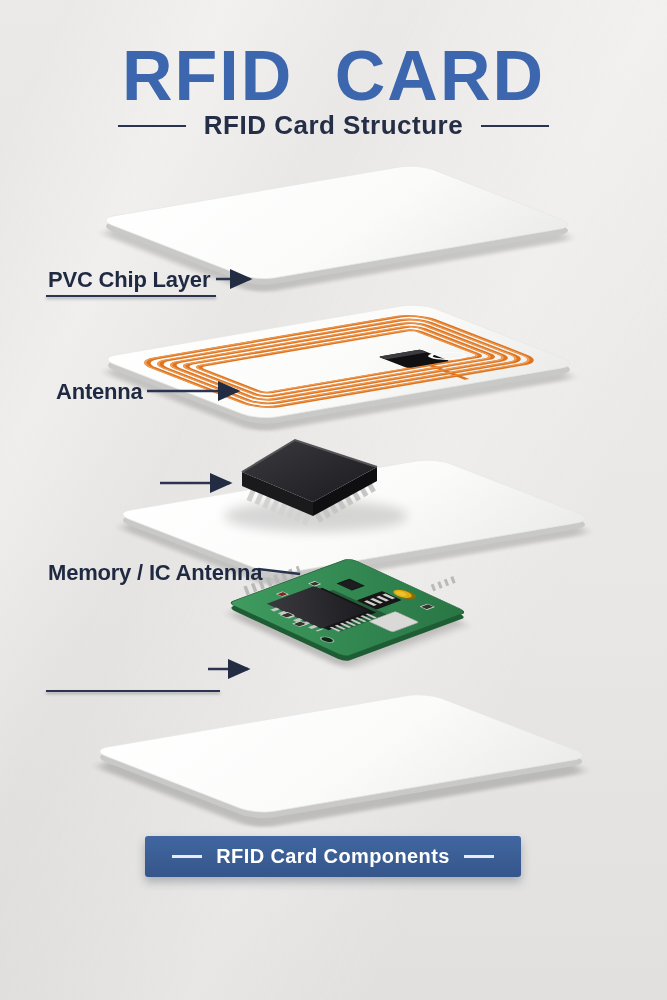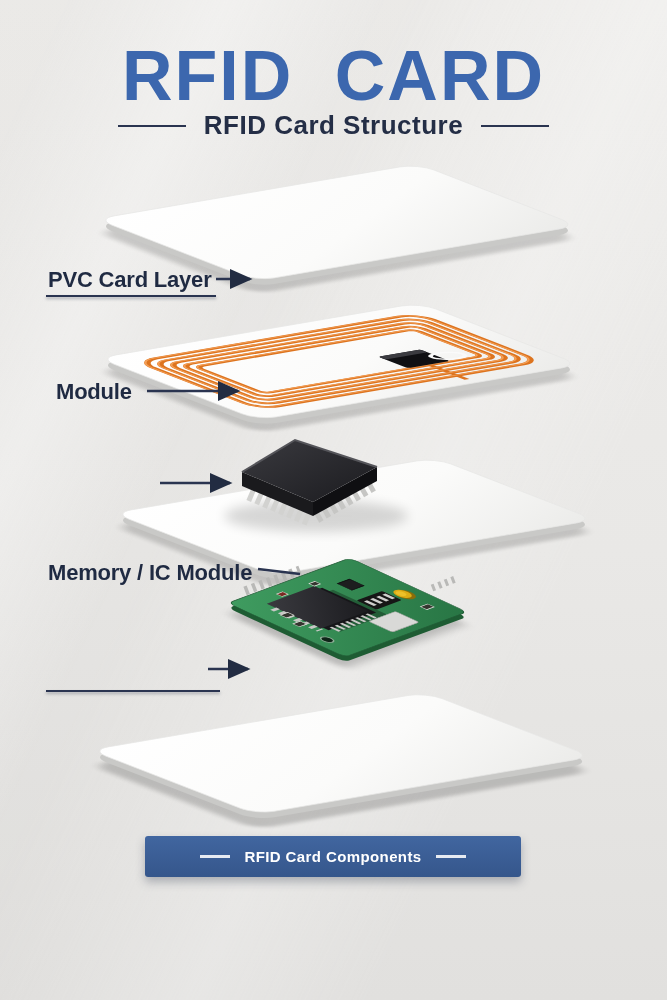--- a/index.html
+++ b/index.html
@@ -57,21 +57,21 @@
   }
 
   
   .banner {
     position:absolute; left:145px; top:836px; width:376px; height:41px;
     display:flex; align-items:center; justify-content:center; gap:14px;
     background: linear-gradient(180deg, var(--banner_blue_top, #4166a0), var(--banner_blue_bottom, #35568b));
     border-radius:3px;
     box-shadow: 0 5px 10px rgba(60,70,90,.35);
   }
-  .banner-text { color:var(--banner_text,#fff); font-size:15px; font-weight:bold; letter-spacing:.4px; }
+  .banner-text { color:var(--banner_text,#fff); font-size:20px; font-weight:bold; letter-spacing:.4px; }
   .dash { width:30px; height:3px; background:rgba(255,255,255,.88); }
 </style>
 </head>
 <body>
 
 <div class="poster">
   <div class="rays"></div>
 
   <h1 class="page-title">RFID CARD</h1>
 
@@ -226,31 +226,31 @@
     <g>
       <line class="arrow-line" x1="216" y1="279" x2="250" y2="279" marker-end="url(#arrowhead)"></line>
       <line class="arrow-line" x1="147" y1="391" x2="238" y2="391" marker-end="url(#arrowhead)"></line>
       <line class="arrow-line" x1="160" y1="483" x2="230" y2="483" marker-end="url(#arrowhead)"></line>
       <line class="arrow-line" x1="258" y1="569" x2="300" y2="574"></line>
       <line class="arrow-line" x1="208" y1="669" x2="248" y2="669" marker-end="url(#arrowhead)"></line>
     </g>
   </svg>
 
   <div class="layer-label" style="left:48px; top:267px">
-    <span>PVC Card Layer</span>
+    <span>PVC Chip Layer</span>
   </div>
   <div class="label-underline" style="left:46px; top:295px; width:170px"></div>
 
   <div class="layer-label" style="left:56px; top:379px">
-    <span>Module</span>
+    <span>Antenna</span>
   </div>
 
 
   <div class="layer-label" style="left:48px; top:560px">
-    <span>Memory / IC Module</span>
+    <span>Memory / IC Antenna</span>
   </div>
 
   <div class="label-underline" style="left:46px; top:690px; width:174px"></div>
 
   <div class="banner">
     <span class="dash"></span>
     <span class="banner-text">RFID Card Components</span>
     <span class="dash"></span>
   </div>
 </div>

